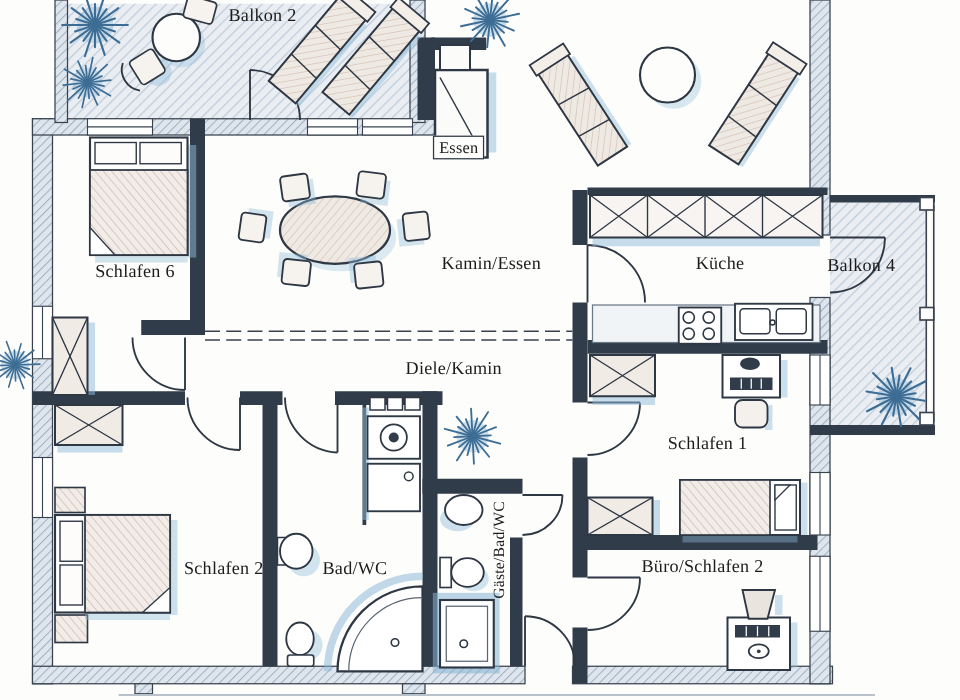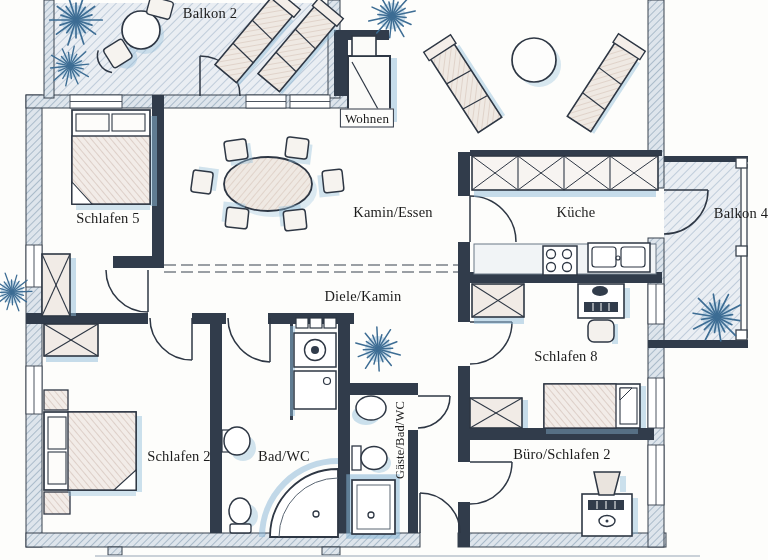--- a/index.html
+++ b/index.html
@@ -415,24 +415,24 @@
 
   <use href="#plantSym" transform="translate(76,20) scale(1.05)"></use>
   <use href="#plantSym" transform="translate(70,66) scale(0.85) rotate(30)"></use>
   <use href="#plantSym" transform="translate(392,16) scale(0.95) rotate(60)"></use>
   <use href="#plantSym" transform="translate(378,349) scale(0.92) rotate(15)"></use>
   <use href="#plantSym" transform="translate(717,317) scale(1.05) rotate(45)"></use>
   <use href="#plantSym" transform="translate(12,292) scale(0.8) rotate(70)"></use>
 </svg>
 
 <div class="lbl" style="left:210px;top:13px">Balkon 2</div>
-<div class="lbl boxed small" style="left:367px;top:118px">Wohnen</div>
-<div class="lbl" style="left:108px;top:218px">Schlafen 5</div>
+<div class="lbl boxed small" style="left:367px;top:118px">Essen</div>
+<div class="lbl" style="left:108px;top:218px">Schlafen 6</div>
 <div class="lbl" style="left:393px;top:212px">Kamin/Essen</div>
 <div class="lbl" style="left:576px;top:212px">Küche</div>
-<div class="lbl" style="left:741px;top:213px">Balkon 4</div>
+<div class="lbl" style="left:689px;top:213px">Balkon 4</div>
 <div class="lbl" style="left:363px;top:296px">Diele/Kamin</div>
-<div class="lbl" style="left:566px;top:356px">Schlafen 8</div>
+<div class="lbl" style="left:566px;top:356px">Schlafen 1</div>
 <div class="lbl" style="left:179px;top:456px">Schlafen 2</div>
 <div class="lbl" style="left:284px;top:456px">Bad/WC</div>
 <div class="lbl vert" style="left:400px;top:440px">Gäste/Bad/WC</div>
 <div class="lbl" style="left:562px;top:454px">Büro/Schlafen 2</div>
 </div>
 
 </body></html>

